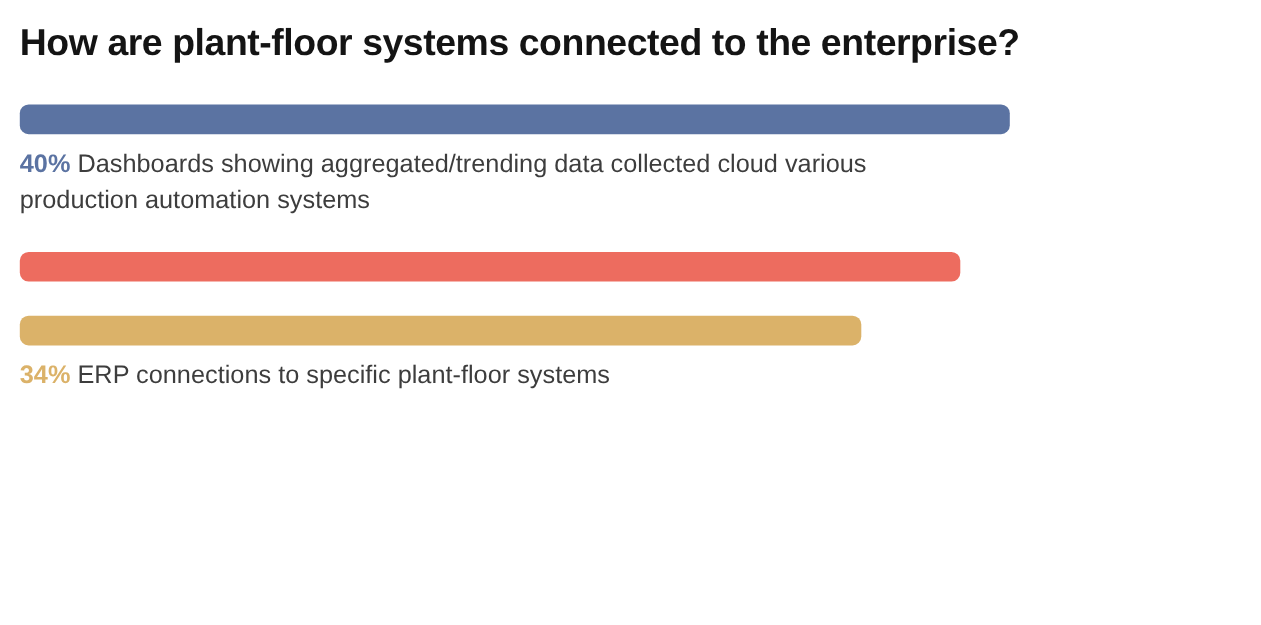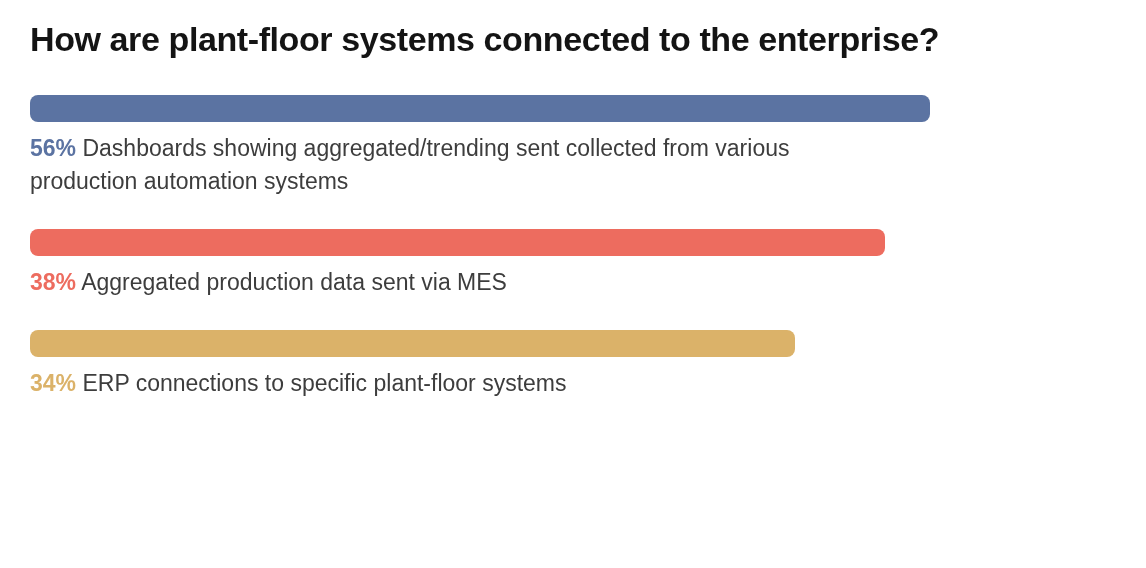--- a/index.html
+++ b/index.html
@@ -7,21 +7,21 @@
     padding: 0;
     background: #ffffff;
   }
   body {
     width: 1146px;
     height: 568px;
     font-family: "Liberation Sans", sans-serif;
     overflow: hidden;
   }
   .page {
-    padding: 12px 30px 0 30px;
+    padding: 12px 30px 0 18px;
     box-sizing: border-box;
   }
   .chart-title {
     font-size: 34px;
     font-weight: bold;
     color: #141414;
     letter-spacing: -0.4px;
     margin: 8px 0 36px 0;
     white-space: nowrap;
   }
@@ -45,24 +45,23 @@
   }
 </style>
 </head>
 <body>
 
 <div class="page">
   <h1 class="chart-title">How are plant-floor systems connected to the enterprise?</h1>
   <div id="bar-chart">
       <div class="chart-row">
         <div class="bar" style="width: 900px; background: rgb(91, 115, 162);"></div>
-        <p class="bar-label"><span class="pct" style="color: rgb(91, 115, 162);">56%</span><span> Dashboards showing aggregated/trending sent collected from various production automation systems</span></p>
+        <p class="bar-label"><span class="pct" style="color: rgb(91, 115, 162);">40%</span><span> Dashboards showing aggregated/trending data collected cloud various production automation systems</span></p>
       </div>
       <div class="chart-row">
         <div class="bar" style="width: 855px; background: rgb(237, 108, 95);"></div>
-        <p class="bar-label"><span class="pct" style="color: rgb(237, 108, 95);">38%</span><span> Aggregated production data sent via MES</span></p>
       </div>
       <div class="chart-row">
         <div class="bar" style="width: 765px; background: rgb(219, 178, 105);"></div>
         <p class="bar-label"><span class="pct" style="color: rgb(219, 178, 105); margin-top: 46px;">34%</span><span> ERP connections to specific plant-floor systems</span></p>
       </div>
     </div>
 </div>
 
 </body></html>

